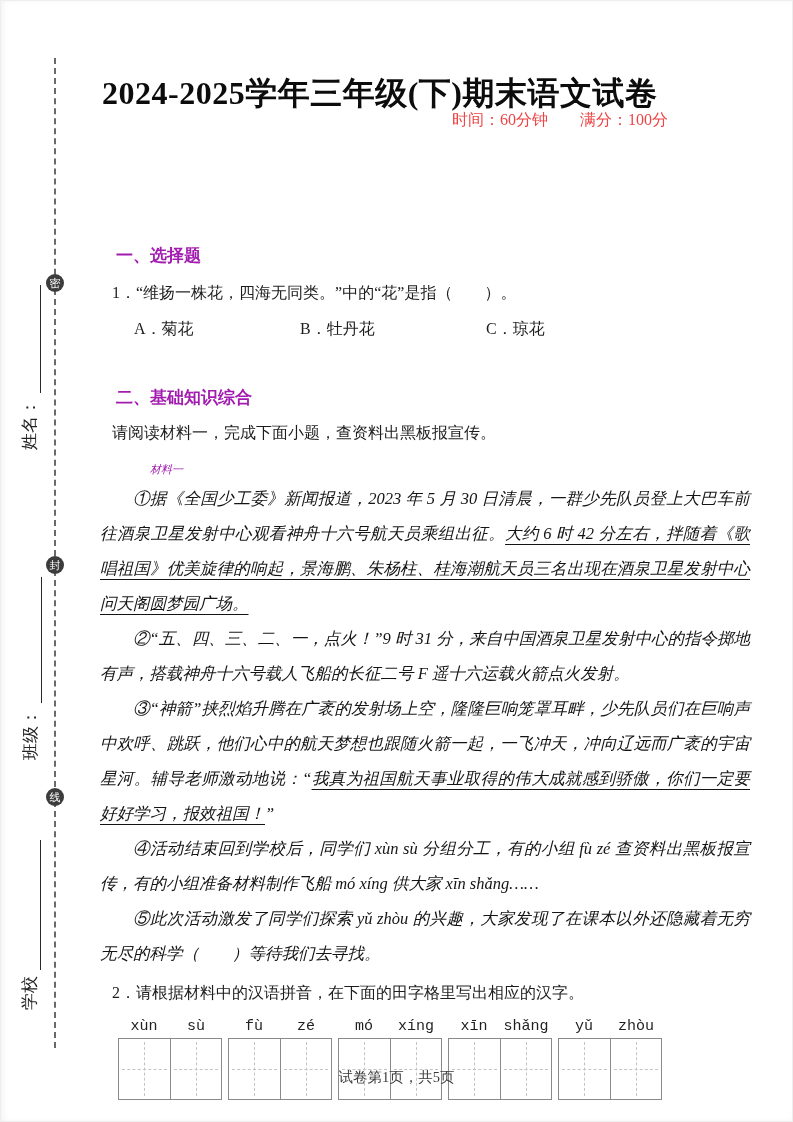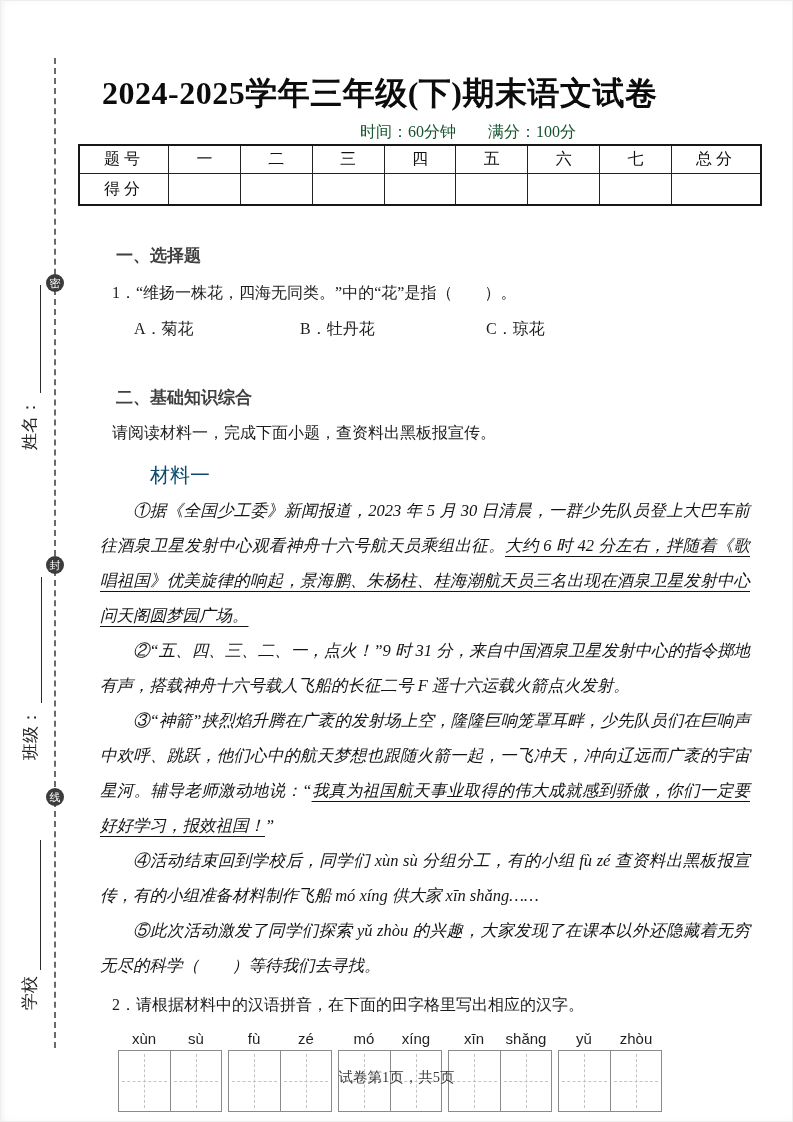--- a/index.html
+++ b/index.html
@@ -33,67 +33,67 @@
     display:inline-block; height:15px; margin-left:6px;
     border-bottom:1.5px solid #2a2a2a;
   }
 
   
   .exam-title {
     position:absolute; left:102px; top:72px; width:660px;
     font-size:32px; font-weight:700; letter-spacing:.5px; color:#0c0c0c;
   }
   .exam-meta {
-    position:absolute; left:360px; top:122px; width:400px;
-    text-align:left; font-size:16px; color:#14532d;
+    position:absolute; left:360px; top:110px; width:400px;
+    text-align:center; font-size:16px; color:#ef4444;
   }
   .exam-meta .score-info { margin-left:28px; }
 
   
   .score-table {
     position:absolute; left:78px; top:144px; width:684px;
     border-collapse:collapse; table-layout:fixed;
     font-size:16px; color:#111;
   }
   .score-table td { border:1px solid #222; text-align:center; padding:0; }
   .score-table { border:2px solid #161616; }
   .score-table tr:first-child td { height:27px; }
   .score-table tr:last-child td { height:30px; }
   .score-table td.wide { width:88px; letter-spacing:4px; }
 
   
   .content { position:absolute; left:100px; top:236px; width:650px; font-size:16px; }
-  .sec-heading { font-weight:700; font-size:17px; margin:8px 0 0 16px; color:#404040; }
+  .sec-heading { font-weight:700; font-size:17px; margin:8px 0 0 16px; color:#a21caf; }
   .q-line { margin:14px 0 0 12px; line-height:1.55; }
   .options { display:flex; margin:13px 0 0 34px; }
   .options span:nth-child(1) { width:166px; }
   .options span:nth-child(2) { width:186px; }
 
   .sec2-heading { margin-top:46px; }
   .intro-line { margin:14px 0 0 12px; }
 
   .material-title {
-    margin:18px 0 0 50px; font-size:20px; color:#0c4a6e;
+    margin:18px 0 0 50px; font-style:italic; font-size:11px; color:#a21caf;
   }
   .material-paras { margin-top:4px; }
   .material-para {
     font-style:italic; font-size:16.5px; line-height:35px;
     text-align:justify; text-indent:2em; color:#141414;
   }
   .material-para .u { text-decoration:underline; text-underline-offset:5px; }
 
   .q2-line { margin:10px 0 0 12px; }
 
   
   .py-row { display:flex; gap:6px; margin:12px 0 0 18px; }
   .py-group { width:104px; }
   .py-labels { display:flex; }
   .py-labels span {
     width:52px; text-align:center;
-    font-family:Liberation Sans, sans-serif;
+    font-family:Liberation Mono, monospace;
     font-size:15px; color:#1f1f1f; font-style:normal;
   }
   .py-boxes { display:flex; border:1px solid #8a8a8a; margin-top:3px; width:102px; }
   .tzg-cell { width:51px; height:60px; position:relative; background:#fff; }
   .tzg-cell + .tzg-cell { border-left:1px solid #8a8a8a; }
   .tzg-cell::before {
     content:""; position:absolute; left:50%; top:3px; bottom:3px;
     border-left:1px dashed #c3c3c3;
   }
   .tzg-cell::after {
@@ -129,46 +129,20 @@
     <span>学校</span>
     <span class="blank" style="width:130px;"></span>
   </div>
 
   <div class="exam-title">2024-2025学年三年级(下)期末语文试卷</div>
   <div class="exam-meta">
     <span class="time-info">时间：60分钟</span>
     <span class="score-info">满分：100分</span>
   </div>
 
-  <table class="score-table">
-    <tbody>
-        <tr>
-      <td class="wide">题号</td>
-      <td>一</td>
-      <td>二</td>
-      <td>三</td>
-      <td>四</td>
-      <td>五</td>
-      <td>六</td>
-      <td>七</td>
-      <td class="wide">总分</td>
-    </tr>
-    <tr>
-      <td class="wide">得分</td>
-      <td></td>
-      <td></td>
-      <td></td>
-      <td></td>
-      <td></td>
-      <td></td>
-      <td></td>
-      <td class="wide"></td>
-    </tr>
-  </tbody>
-    </table>
 
   <div class="content">
 
     <div class="sec-heading">一、选择题</div>
     <div class="q-line">1．“维扬一株花，四海无同类。”中的“花”是指（　　）。</div>
     <div class="options">
       <span>A．菊花</span>
       <span>B．牡丹花</span>
       <span>C．琼花</span>
     </div>

